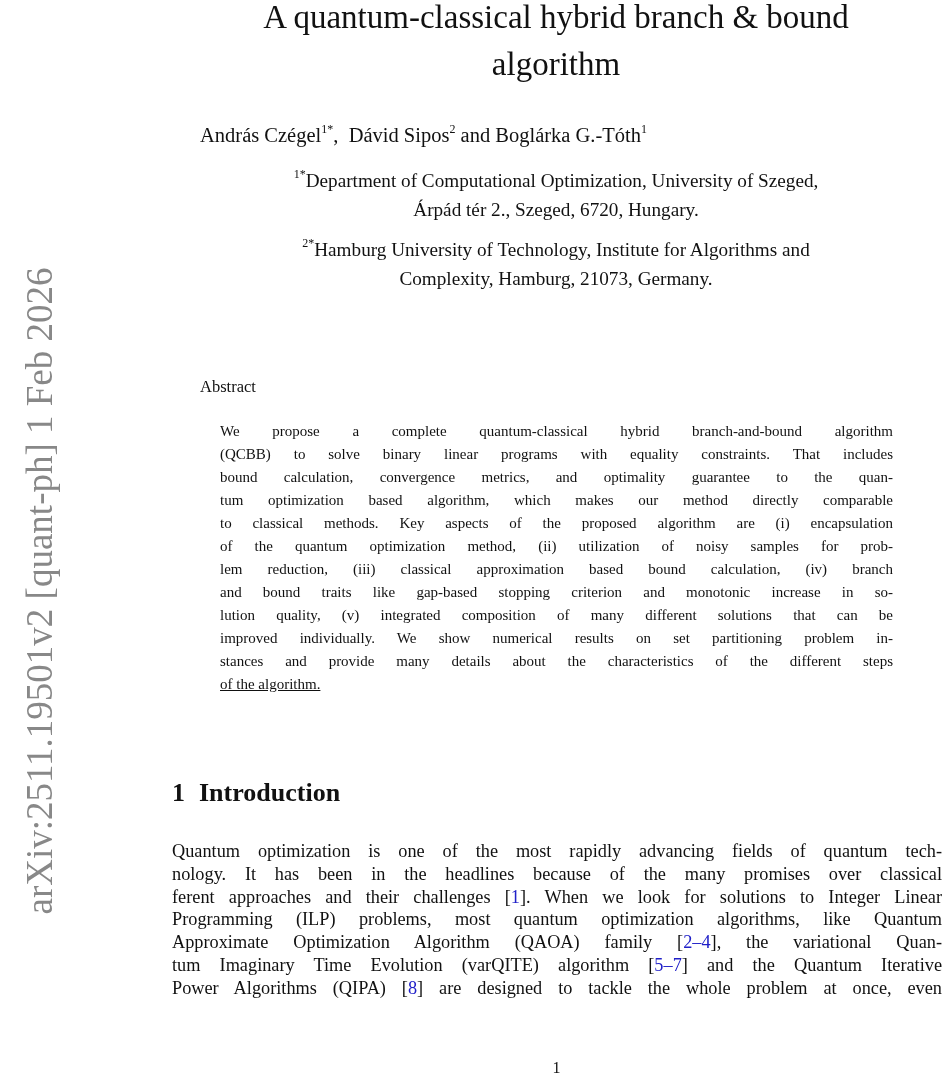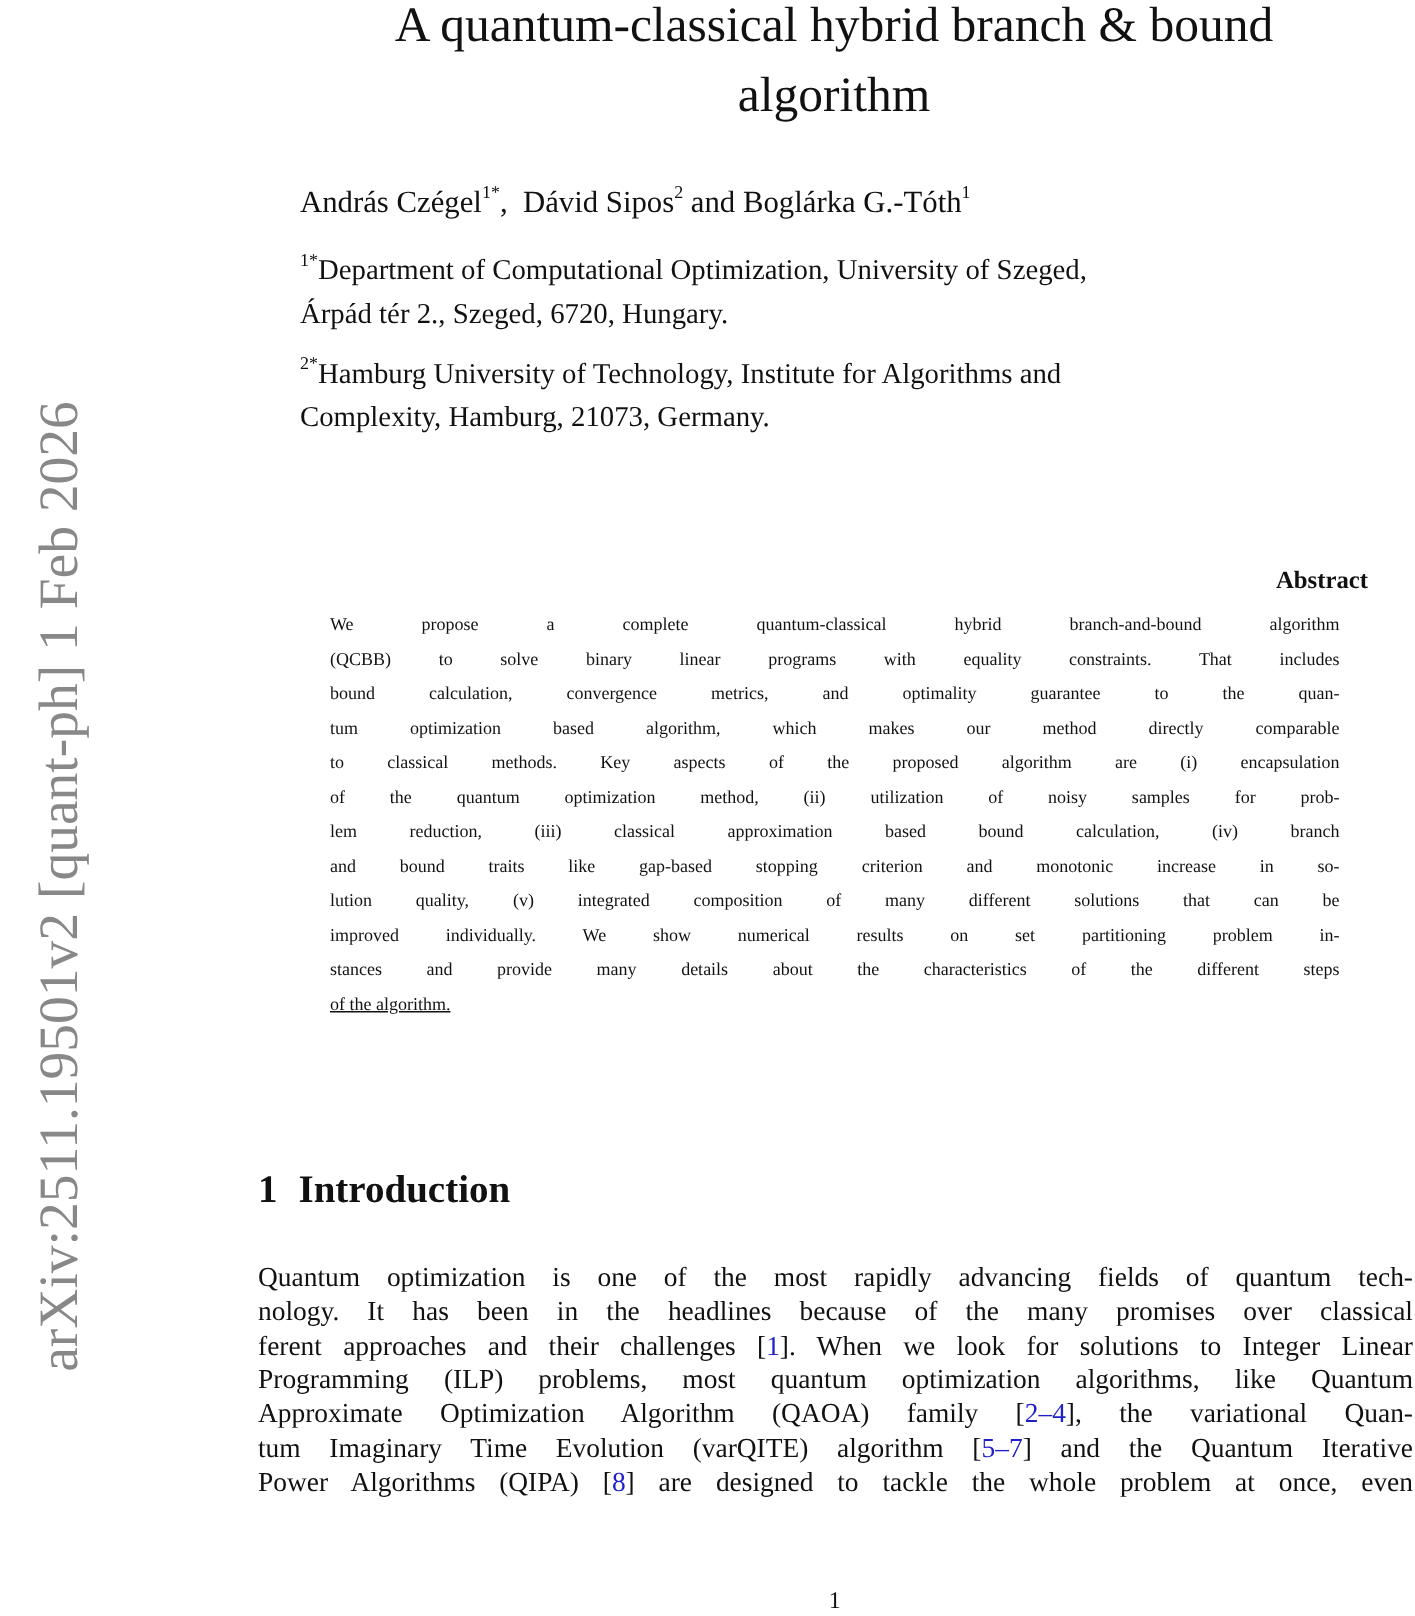--- a/index.html
+++ b/index.html
@@ -1,26 +1,26 @@
 <!DOCTYPE html>
 <html><head>
 <meta charset="utf-8">
 <style>
   html, body { margin:0; padding:0; background:#ffffff; }
   body { width:943px; height:1077px; position:relative; overflow:hidden;
          font-family:"Liberation Serif","DejaVu Serif",serif; color:#111; }
   .abs { position:absolute; }
   .title { left:200px; width:712px; top:-6px; text-align:center; font-size:33px; line-height:47px; }
   .authors { left:200px; width:712px; top:124px; text-align:left; font-size:20.5px; }
-  .aff { left:200px; width:712px; text-align:left; font-size:19.2px; line-height:28.5px; }
+  .aff { left:200px; width:712px; text-align:center; font-size:19.2px; line-height:28.5px; }
   .aff1 { top:167px; }
   .aff2 { top:236px; }
   sup { font-size:12px; vertical-align:9px; line-height:0; }
-  .abs-head { left:200px; width:712px; top:377px; text-align:right; font-weight:bold; font-size:16.5px; }
-  .abs-body { left:220px; width:673px; top:405px; font-size:12px; line-height:23px; text-align:justify; }
+  .abs-head { left:200px; width:712px; top:377px; text-align:left; font-weight:normal; font-size:16.5px; }
+  .abs-body { left:220px; width:673px; top:420px; font-size:15px; line-height:23px; text-align:justify; }
   .abs-body .ln { display:block; text-align:justify; text-align-last:justify; white-space:nowrap; height:23px; }
   .abs-body .ln.last { text-align-last:left;text-decoration:underline; }
   .sec { left:172px; top:778px; font-size:26px; font-weight:bold; }
   .sec .num { margin-right:14px; }
   .intro { left:172px; width:770px; top:808px; font-size:18.3px; line-height:22.8px;margin-top:32px; }
   .intro .ln { display:block; text-align:justify; text-align-last:justify; white-space:nowrap; height:22.8px; }
   .cite { color:#2020c8; }
   .pagenum { left:0; width:943px; top:1059px; text-align:center; font-size:16px; padding-left:170px; box-sizing:border-box; }
   .arxiv { left:-345px; top:570px; width:770px; height:42px; transform:rotate(-90deg);
            color:#888; font-size:37px; line-height:42px; text-align:center; white-space:nowrap;

